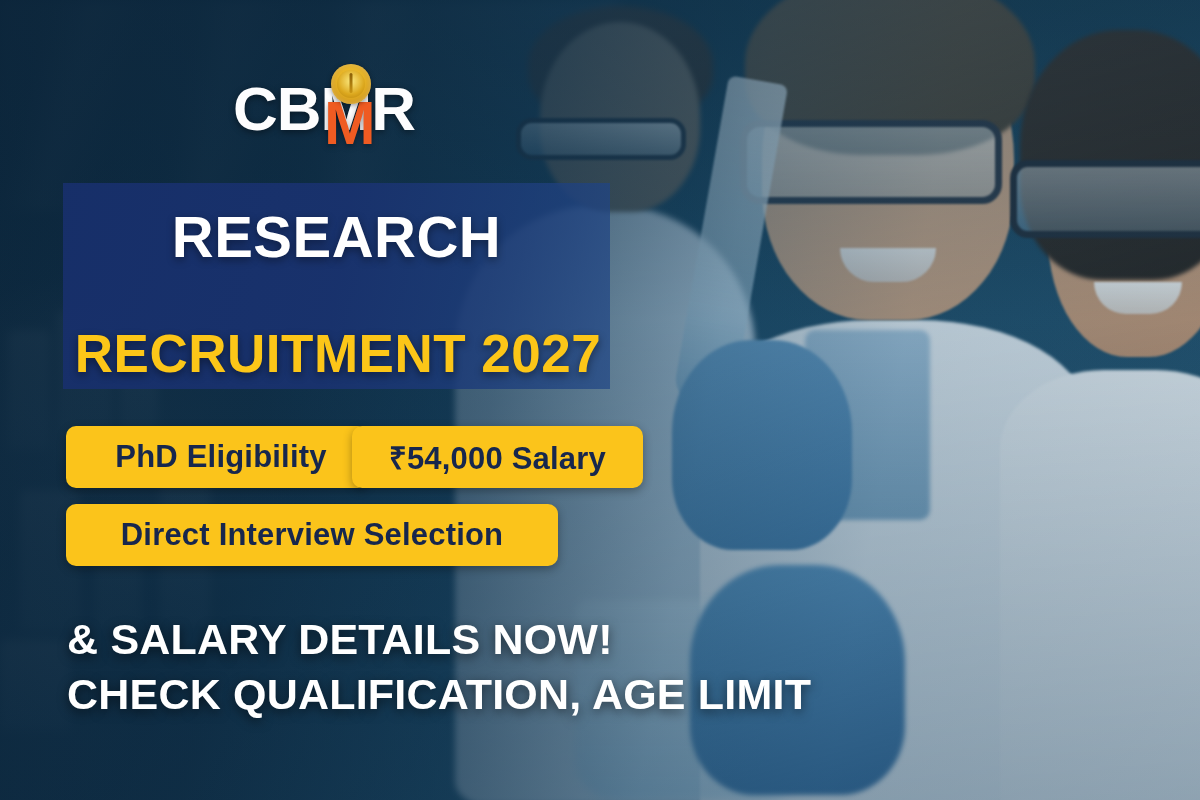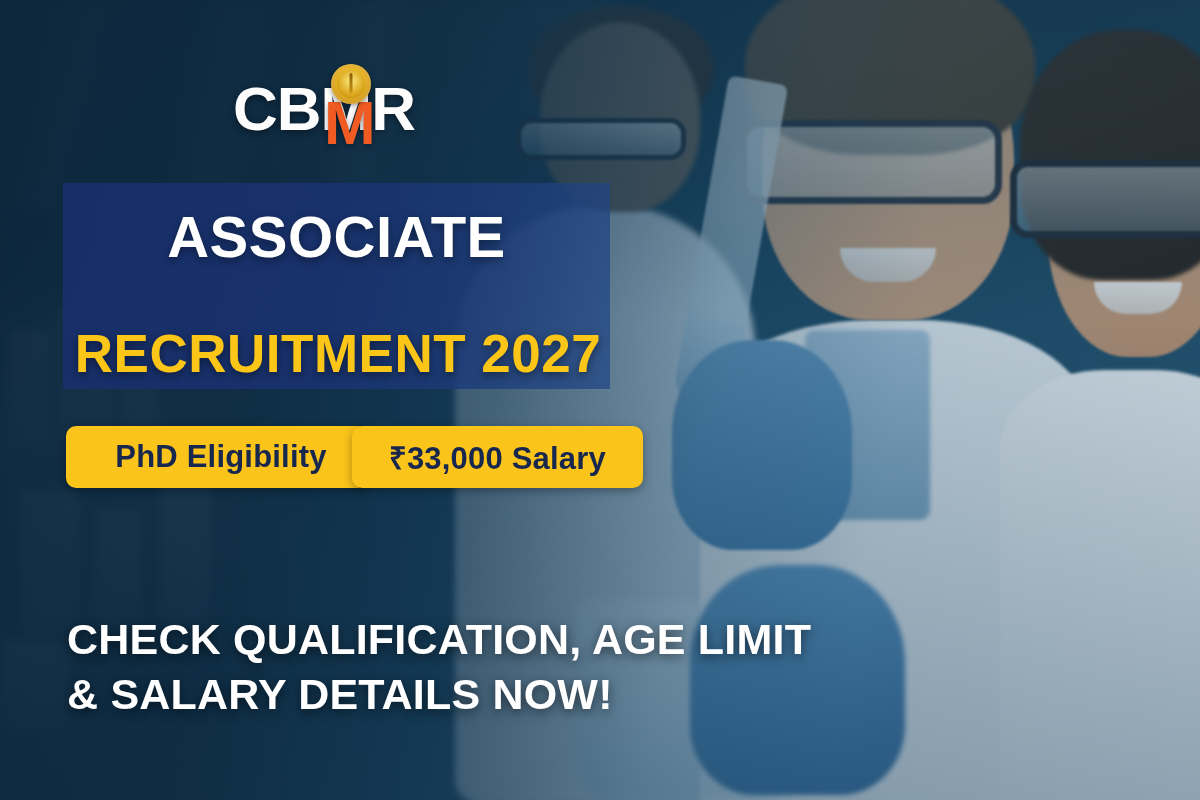--- a/index.html
+++ b/index.html
@@ -223,26 +223,27 @@
 
   <div class="content">
 
     <div class="logo">
       <span class="logo-text">CBMR</span>
       <span class="logo-m">M</span>
       <span class="logo-seal"></span>
     </div>
 
     <div class="title-block">
-      <div class="title-line tl1">ASSOCIATE</div>
+      <div class="title-line tl1">RESEARCH</div>
       <div class="title-yellow">RECRUITMENT 2027</div>
     </div>
 
     <div class="badge badge-1">PhD Eligibility</div>
-    <div class="badge badge-2">₹33,000 Salary</div>
+    <div class="badge badge-2">₹54,000 Salary</div>
+    <div class="badge badge-3">Direct Interview Selection</div>
 
     <div class="cta">
+      <div>&amp; SALARY DETAILS NOW!</div>
       <div>CHECK QUALIFICATION, AGE LIMIT</div>
-      <div>&amp; SALARY DETAILS NOW!</div>
     </div>
 
   </div>
 </div>
 
 </body></html>

